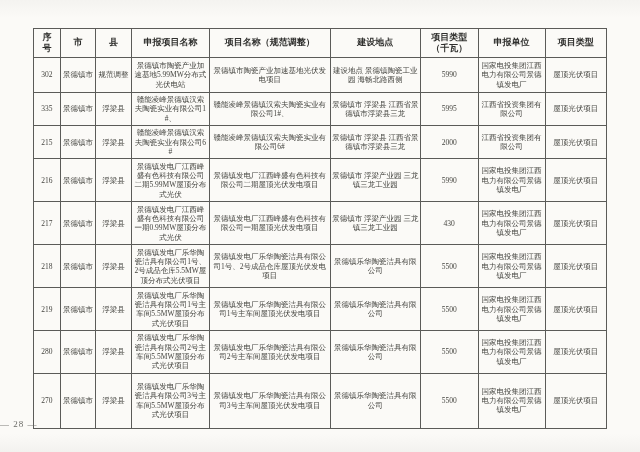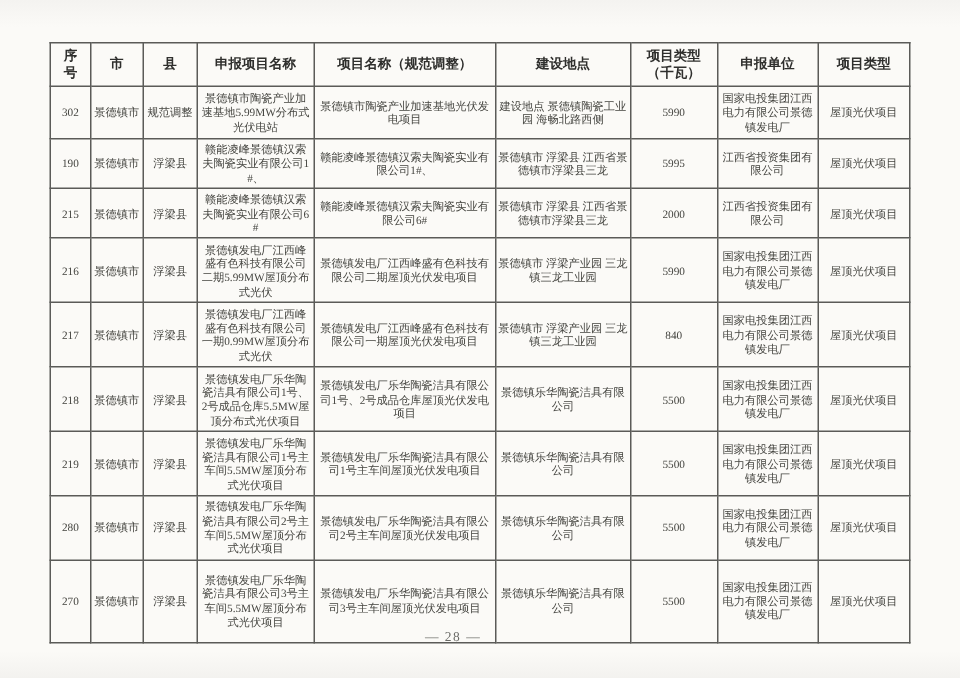--- a/index.html
+++ b/index.html
@@ -64,21 +64,20 @@
   tbody tr:nth-child(5) td,
   tbody tr:nth-child(6) td,
   tbody tr:nth-child(7) td { height: 38px; }
   tbody tr:nth-child(8) td { height: 30px; }
   tbody tr:nth-child(9) td { height: 50px; }
   .footer {
     position: absolute;
     left: 0;
     right: 36px;
     top: 419px;
-    text-align: center;
     font-size: 9px;
     color: #6a6a66;
     letter-spacing: 1px;
   }
 </style>
 </head>
 <body>
 
 <div class="page">
 
@@ -115,21 +114,21 @@
       <td>景德镇市</td>
       <td>规范调整</td>
       <td>景德镇市陶瓷产业加速基地5.99MW分布式光伏电站</td>
       <td>景德镇市陶瓷产业加速基地光伏发电项目</td>
       <td>建设地点 景德镇陶瓷工业园 海畅北路西侧</td>
       <td>5990</td>
       <td>国家电投集团江西电力有限公司景德镇发电厂</td>
       <td>屋顶光伏项目</td>
     </tr>
         <tr>
-      <td>190</td>
+      <td>335</td>
       <td>景德镇市</td>
       <td>浮梁县</td>
       <td>赣能凌峰景德镇汉索夫陶瓷实业有限公司1#、</td>
       <td>赣能凌峰景德镇汉索夫陶瓷实业有限公司1#、</td>
       <td>景德镇市 浮梁县 江西省景德镇市浮梁县三龙</td>
       <td>5995</td>
       <td>江西省投资集团有限公司</td>
       <td>屋顶光伏项目</td>
     </tr>
         <tr>
@@ -154,21 +153,21 @@
       <td>国家电投集团江西电力有限公司景德镇发电厂</td>
       <td>屋顶光伏项目</td>
     </tr>
         <tr>
       <td>217</td>
       <td>景德镇市</td>
       <td>浮梁县</td>
       <td>景德镇发电厂江西峰盛有色科技有限公司一期0.99MW屋顶分布式光伏</td>
       <td>景德镇发电厂江西峰盛有色科技有限公司一期屋顶光伏发电项目</td>
       <td>景德镇市 浮梁产业园 三龙镇三龙工业园</td>
-      <td>840</td>
+      <td>430</td>
       <td>国家电投集团江西电力有限公司景德镇发电厂</td>
       <td>屋顶光伏项目</td>
     </tr>
         <tr>
       <td>218</td>
       <td>景德镇市</td>
       <td>浮梁县</td>
       <td>景德镇发电厂乐华陶瓷洁具有限公司1号、2号成品仓库5.5MW屋顶分布式光伏项目</td>
       <td>景德镇发电厂乐华陶瓷洁具有限公司1号、2号成品仓库屋顶光伏发电项目</td>
       <td>景德镇乐华陶瓷洁具有限公司</td>

